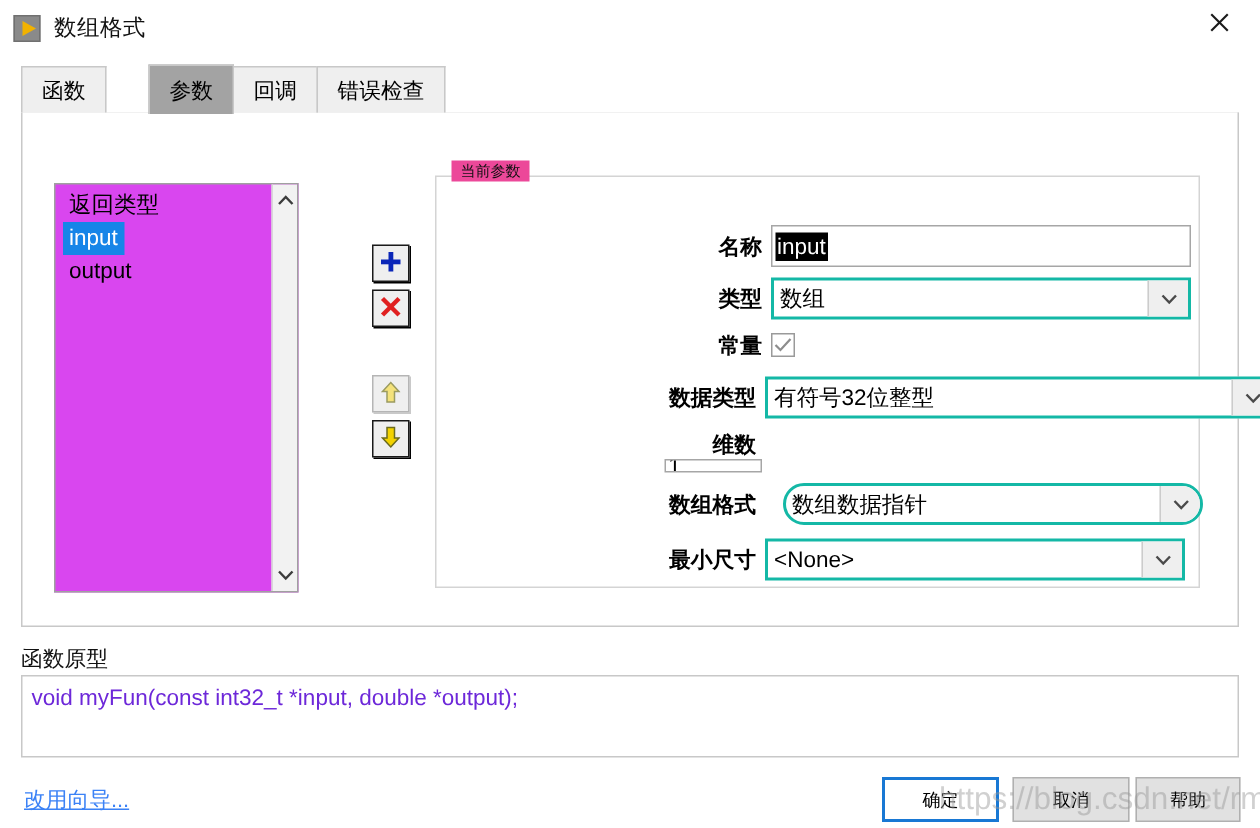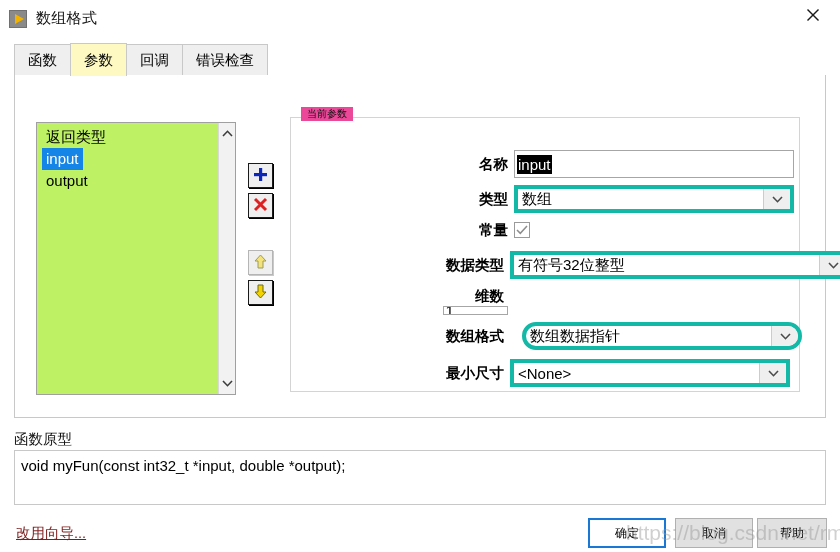--- a/index.html
+++ b/index.html
@@ -87,47 +87,48 @@
     border: 1px solid #c8c8c8;
     border-bottom: none;
     margin-right: -1px;
     box-sizing: border-box;
     color: #000;
     cursor: default;
     position: relative;
     z-index: 1;
   }
   .tab.selected {
-    background: #fef9c3;
+    background: #a3a3a3;
     height: 33px;
     z-index: 3;
     margin-bottom: -1px;
+    margin-left: 29px;
   }
 
   
   #tabpage {
     position: absolute;
     left: 14px;
     top: 75px;
     width: 812px;
     height: 343px;
     background: #ffffff;
     border: 1px solid #c8c8c8;
     border-top: none;
     box-sizing: border-box;
   }
 
   
   #param-list {
     position: absolute;
     left: 36px;
     top: 122px;
-    width: 200px;
+    width: 163px;
     height: 273px;
-    background: #bef264;
+    background: #d946ef;
     border: 1px solid #a0a0a0;
     box-sizing: border-box;
     display: flex;
   }
   #list-items {
     flex: 1 1 auto;
     padding: 3px 0 0 5px;
     overflow: hidden;
   }
   .list-item {
@@ -234,21 +235,21 @@
     font-size: 15px;
     overflow: hidden;
   }
   .sel-text {
     background: #000000;
     color: #ffffff;
     padding: 1px 1px;
     line-height: 17px;
   }
   .combo {
-    border: 4px solid #14b8a6;
+    border: 2px solid #14b8a6;
     background: #ffffff;
     height: 28px;
     box-sizing: border-box;
     display: flex;
     align-items: center;
     overflow: hidden;
   }
   .combo .val {
     flex: 1 1 auto;
     padding-left: 4px;
@@ -315,30 +316,30 @@
     position: absolute;
     left: 14px;
     top: 450px;
     width: 812px;
     height: 55px;
     border: 1px solid #c8c8c8;
     background: #ffffff;
     box-sizing: border-box;
     padding: 6px 24px 0 6px;
     font-size: 15px;
-    color: #000000;
+    color: #6d28d9;
     overflow: hidden;
   }
 
   
   #wizard-link {
     position: absolute;
     left: 16px;
     top: 524px;
-    color: #7f1d1d;
+    color: #3b82f6;
     text-decoration: underline;
     font-size: 14.5px;
     cursor: pointer;
   }
   .dlg-btn {
     position: absolute;
     top: 518px;
     width: 78px;
     height: 30px;
     background: #e1e1e1;

